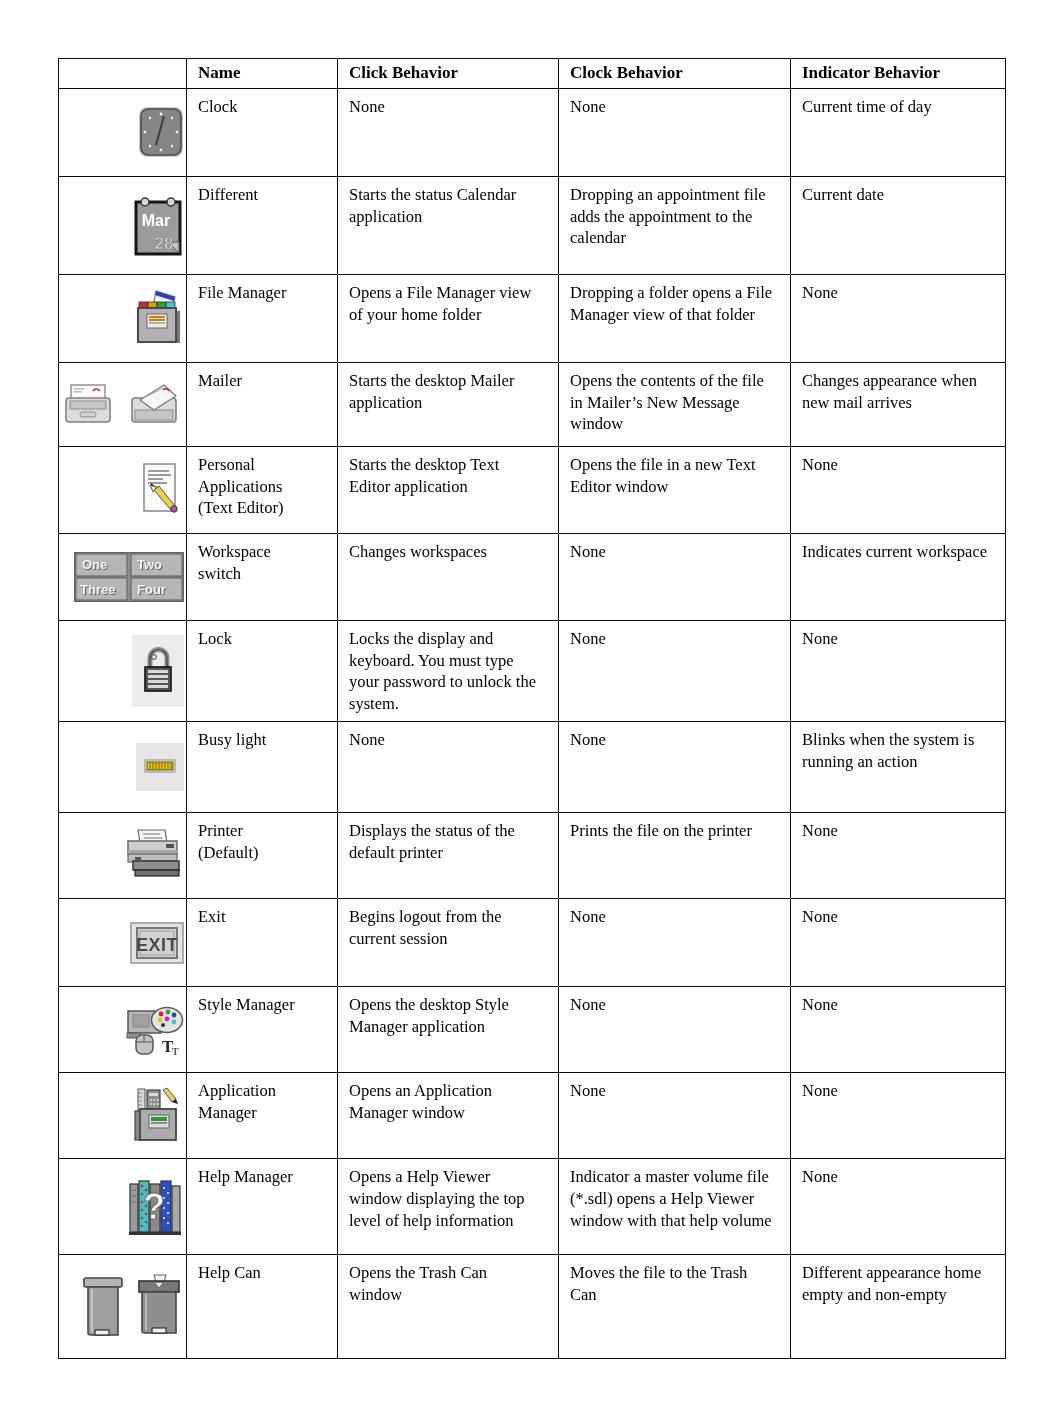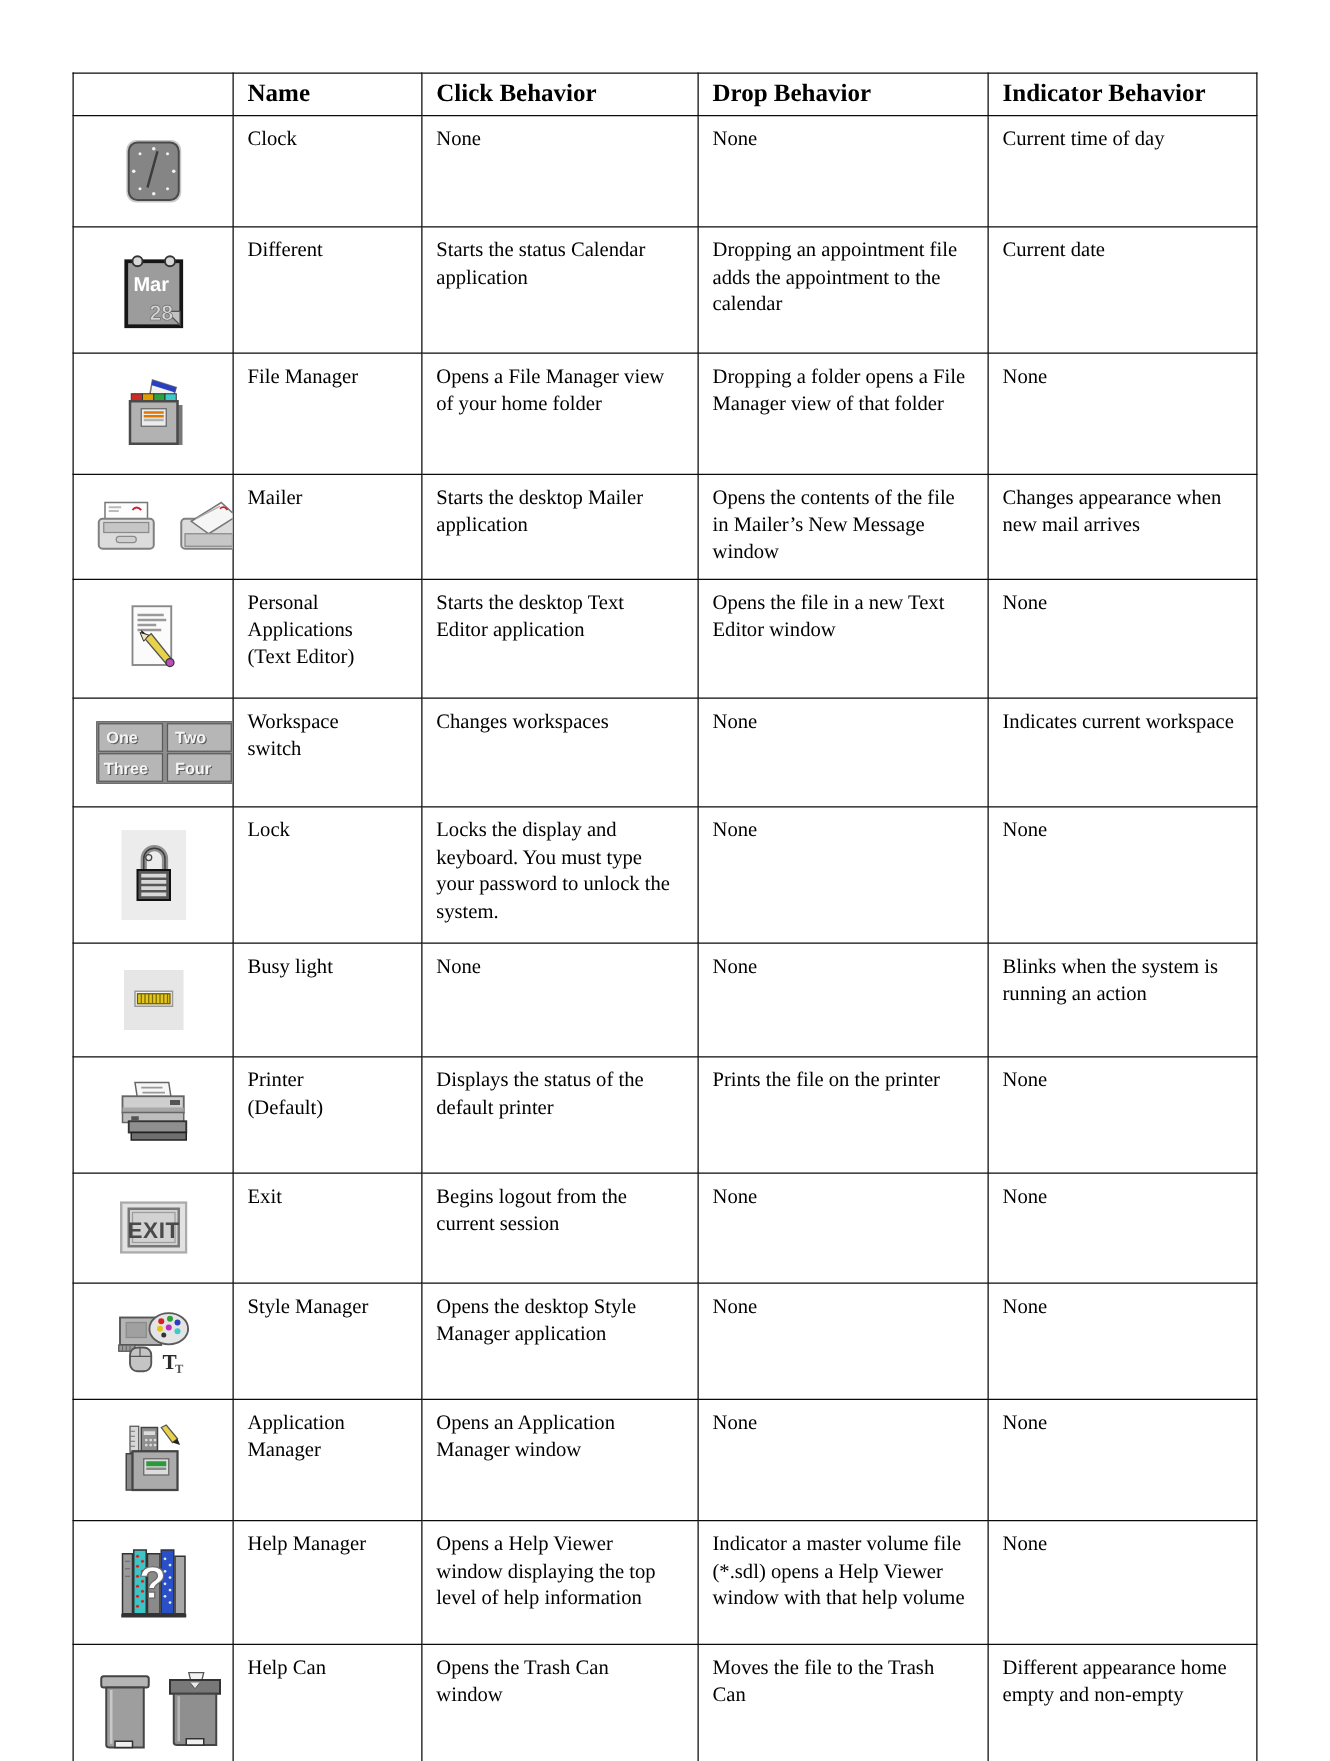--- a/index.html
+++ b/index.html
@@ -2,22 +2,22 @@
 <html><head>
 <meta charset="utf-8">
 <style>
   html,body{margin:0;padding:0;background:#fff;}
   body{width:1064px;height:1409px;font-family:"Liberation Serif",serif;color:#000;}
   .sheet{position:relative;width:1064px;height:1409px;background:#ffffff;overflow:hidden;}
   table.ref{position:absolute;left:58px;top:58px;border-collapse:collapse;table-layout:fixed;width:947px;}
   td,th{border:1.6px solid #0a0a0a;vertical-align:top;text-align:left;
         font-size:16.5px;line-height:1.33;padding:7px 14px 6px 11px;
         overflow:hidden;}
-  th{font-weight:bold;font-size:20px;padding-top:3px;padding-bottom:3px;height:26px;box-sizing:border-box;}
-  td.icon-cell{text-align:center;vertical-align:middle;padding:18px;}
+  th{font-weight:bold;font-size:17px;padding-top:3px;padding-bottom:3px;height:26px;box-sizing:border-box;}
+  td.icon-cell{text-align:right;vertical-align:middle;padding:2px;}
   td.name-cell{white-space:pre-line;}
   svg{display:inline-block;vertical-align:middle;}
   .btn-label{font-family:"Liberation Sans",sans-serif;font-weight:bold;}
 </style>
 </head>
 <body>
 
 <div class="sheet">
 <table class="ref">
   <colgroup>
@@ -26,21 +26,21 @@
         <col style="width:221px">
         <col style="width:232px">
         <col style="width:215px">
   </colgroup>
 
   <tbody>
         <tr style="height:26px">
     <th></th>
     <th>Name</th>
     <th>Click Behavior</th>
-    <th>Drop Behavior</th>
+    <th>Clock Behavior</th>
     <th>Indicator Behavior</th>
   </tr>
 
   <tr style="height:88px">
     <td class="icon-cell">
       <svg width="46" height="52" viewBox="0 0 46 52">
         <rect x="1" y="1" width="44" height="50" rx="8" fill="#c9c9c9"></rect>
         <rect x="3" y="3" width="40" height="46" rx="7" fill="#858585" stroke="#4a4a4a" stroke-width="1.6"></rect>
         <g fill="#f2f2f2">
           <circle cx="23" cy="8" r="1.4"></circle>

